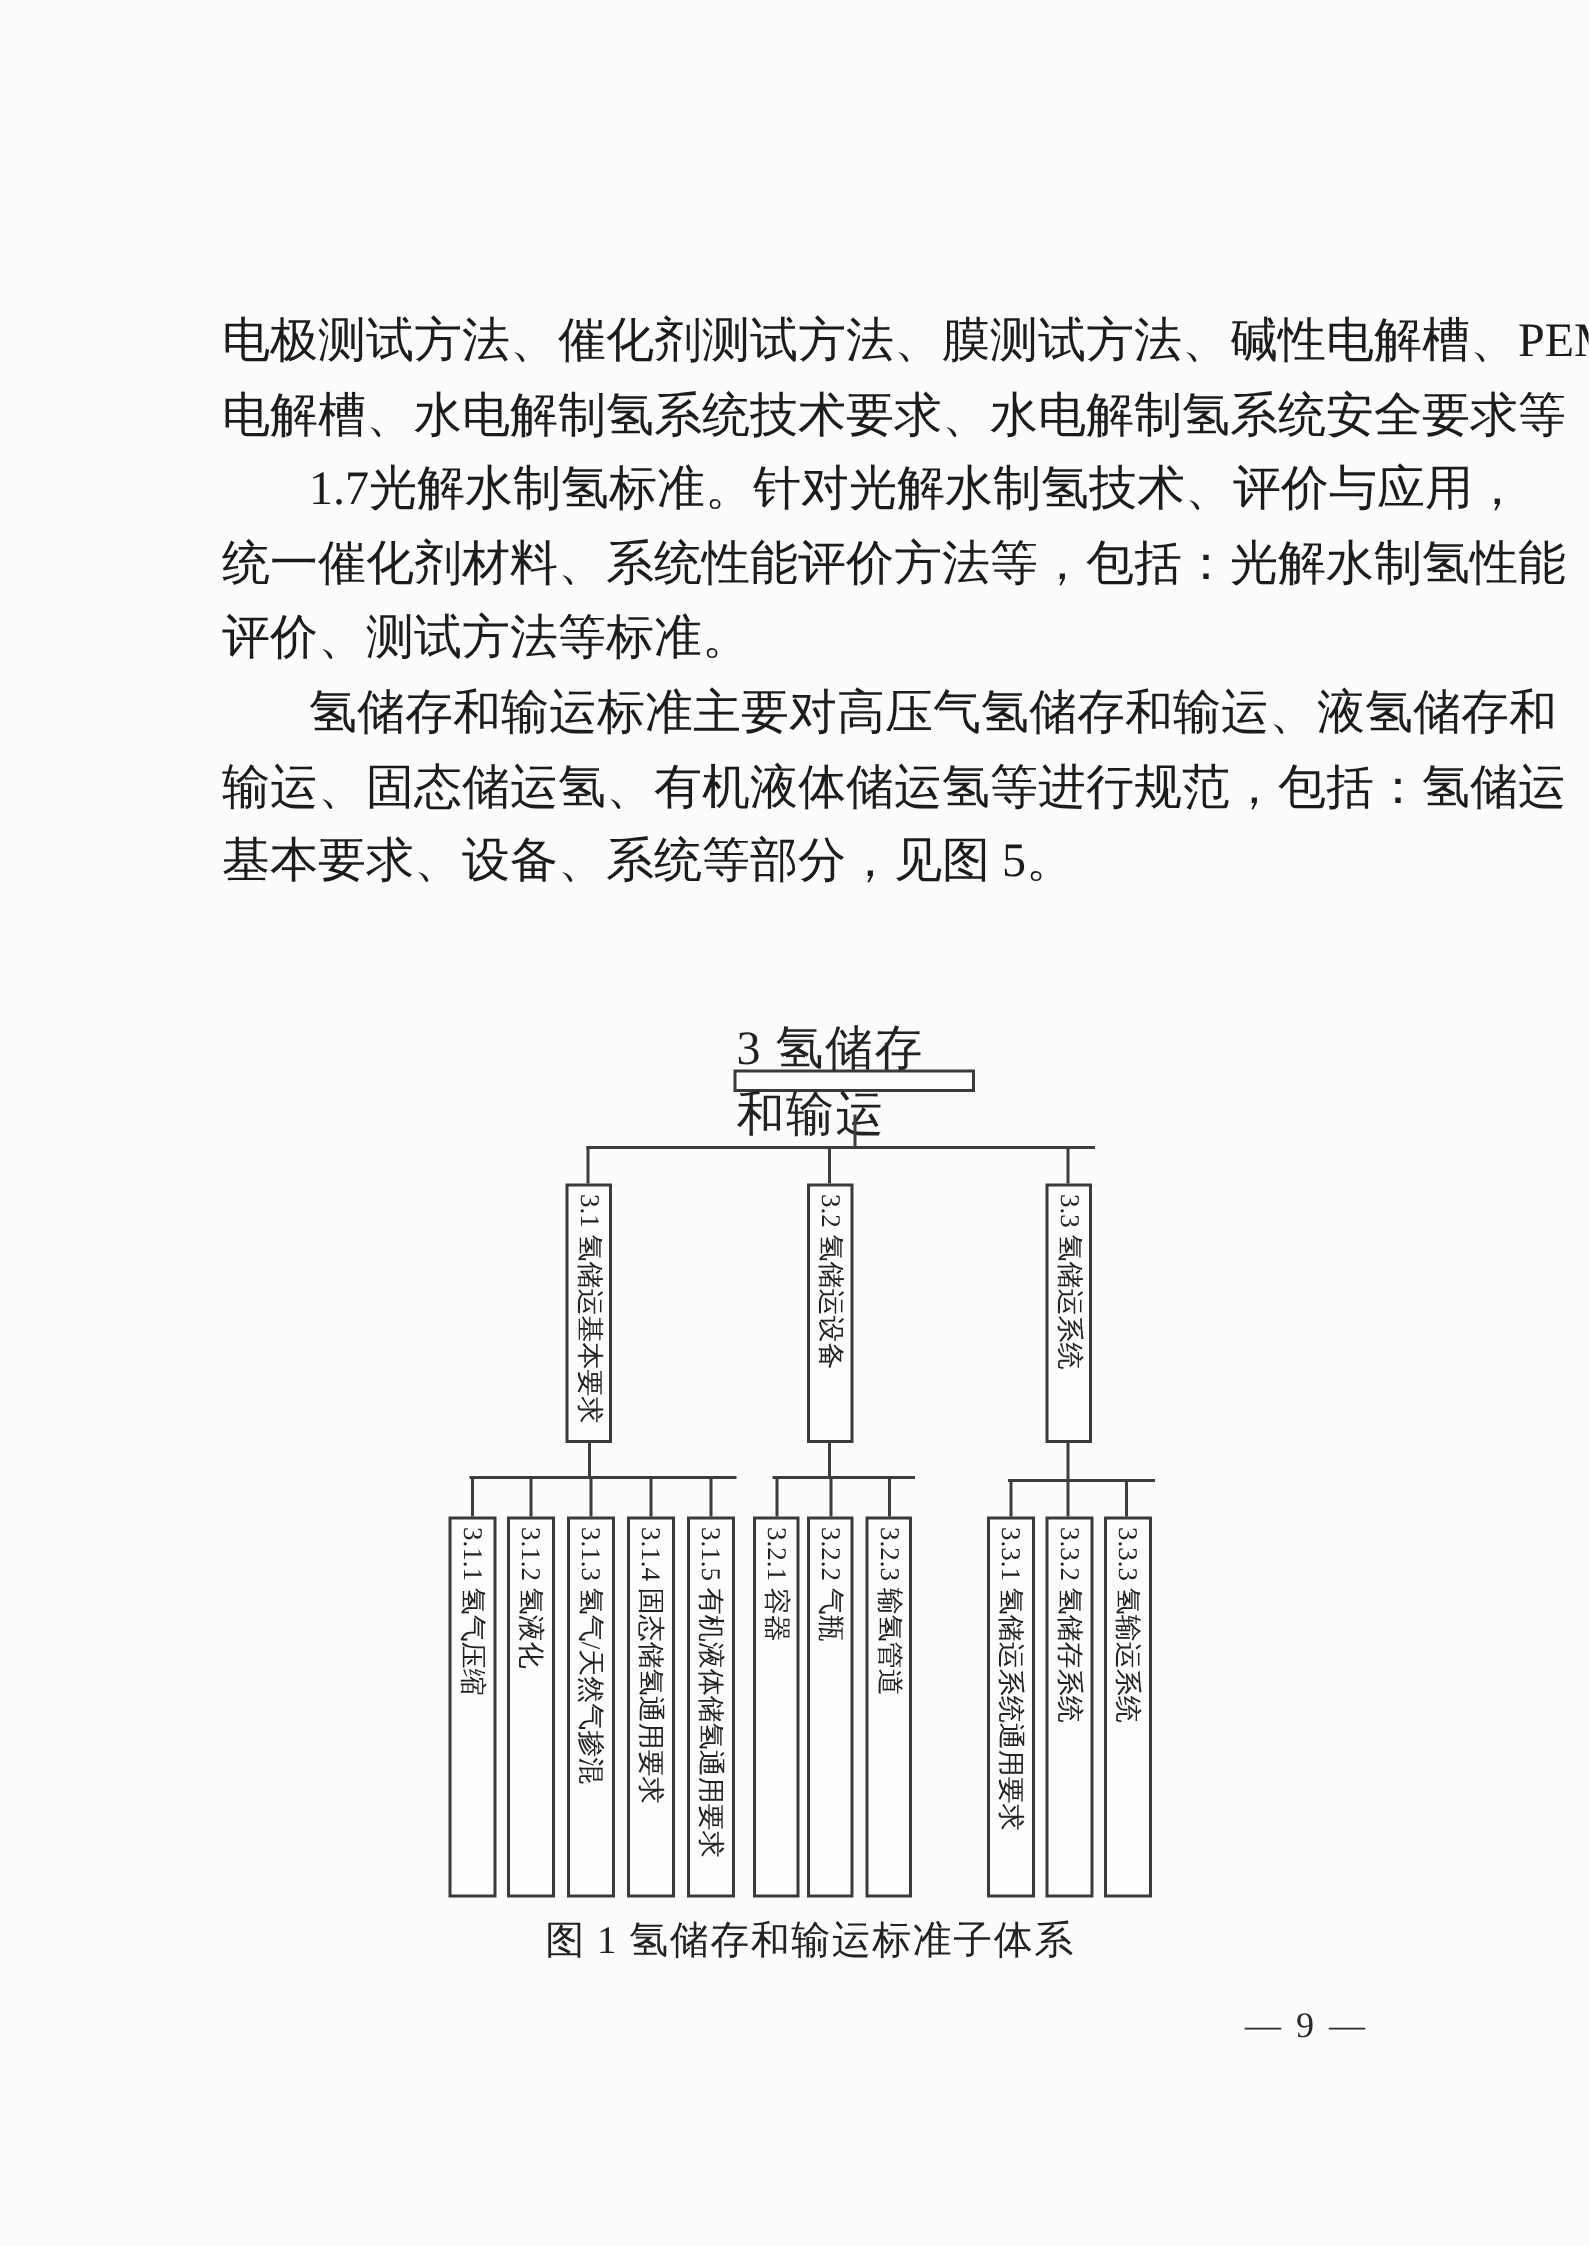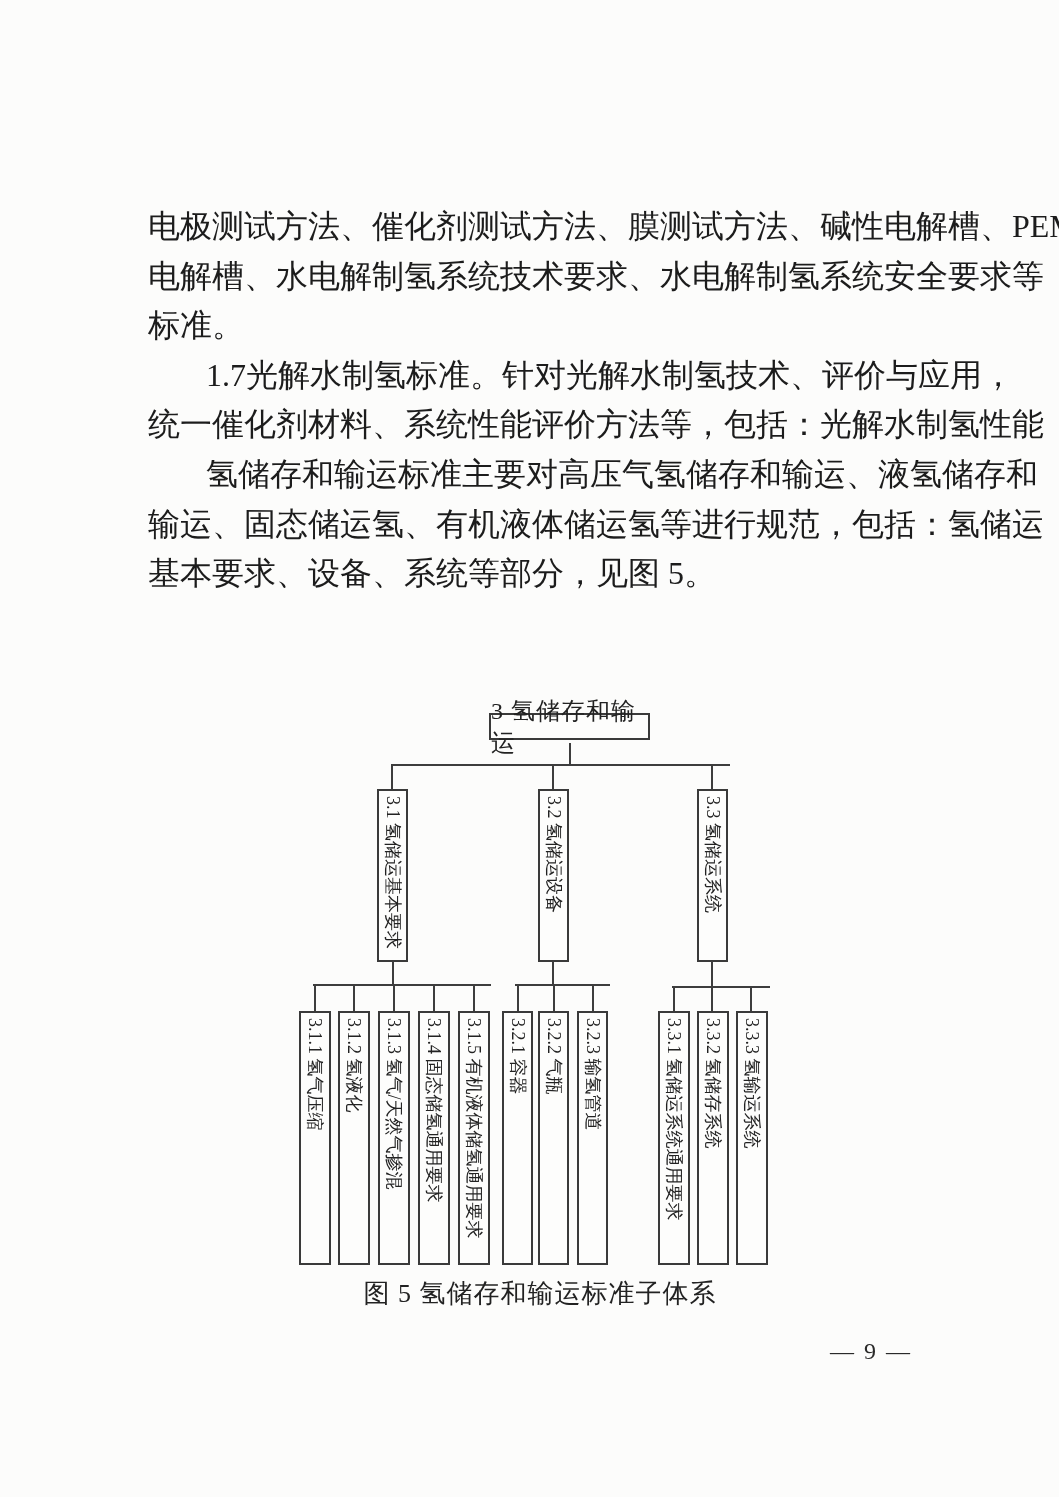--- a/index.html
+++ b/index.html
@@ -22,23 +22,23 @@
   .tline.stretch{display:flex;justify-content:space-between;align-items:baseline;white-space:nowrap;}
   .tline.indent{text-indent:58px;}
   .tline.stretch.indent{text-indent:0;padding-left:58px;}
 
   
   .dbox{
     position:absolute;background:#fdfdfc;border:2px solid #3a3a3a;
     box-sizing:border-box;
   }
   .rootbox{
-    left:489px;top:713px;width:161px;height:27px;
+    left:489px;top:713px;width:161px;height:15px;
     display:flex;align-items:center;justify-content:center;
-    font-size:24px;letter-spacing:1px;color:#222;
+    font-size:32px;letter-spacing:1px;color:#222;
   }
   .dline{position:absolute;background:#3d3d3d;}
   .dline.h{height:2px;}
   .dline.v{width:2px;}
 
   .vbox2{top:789px;width:31px;height:173px;}
   .vbox3{top:1011px;width:32px;height:254px;}
   .vt{
     position:absolute;top:0;left:0;
     transform-origin:0 0;white-space:nowrap;
@@ -115,21 +115,20 @@
         <span>制</span>
         <span>氢</span>
         <span>系</span>
         <span>统</span>
         <span>安</span>
         <span>全</span>
         <span>要</span>
         <span>求</span>
         <span>等</span>
       </div>
-    <div class="tline">标准。</div>
     <div class="tline stretch indent">
         <span>1.7 </span>
         <span>光</span>
         <span>解</span>
         <span>水</span>
         <span>制</span>
         <span>氢</span>
         <span>标</span>
         <span>准</span>
         <span>。</span>
@@ -173,20 +172,21 @@
         <span>括</span>
         <span>：</span>
         <span>光</span>
         <span>解</span>
         <span>水</span>
         <span>制</span>
         <span>氢</span>
         <span>性</span>
         <span>能</span>
       </div>
+    <div class="tline">评价、测试方法等标准。</div>
     <div class="tline stretch indent">
         <span>氢</span>
         <span>储</span>
         <span>存</span>
         <span>和</span>
         <span>输</span>
         <span>运</span>
         <span>标</span>
         <span>准</span>
         <span>主</span>
@@ -312,18 +312,18 @@
     <div class="dbox vbox3" style="left:658px">
       <div class="vt vt3">3.3.1 氢储运系统通用要求</div>
     </div>
     <div class="dbox vbox3" style="left:697px">
       <div class="vt vt3">3.3.2 氢储存系统</div>
     </div>
     <div class="dbox vbox3" style="left:736px">
       <div class="vt vt3">3.3.3 氢输运系统</div>
     </div>
 
-    <div class="fig-caption">图 5 氢储存和输运标准子体系</div>
+    <div class="fig-caption">图 1 氢储存和输运标准子体系</div>
   </div>
 
   <div class="page-number">— 9 —</div>
 
 </div>
 
 </body></html>

